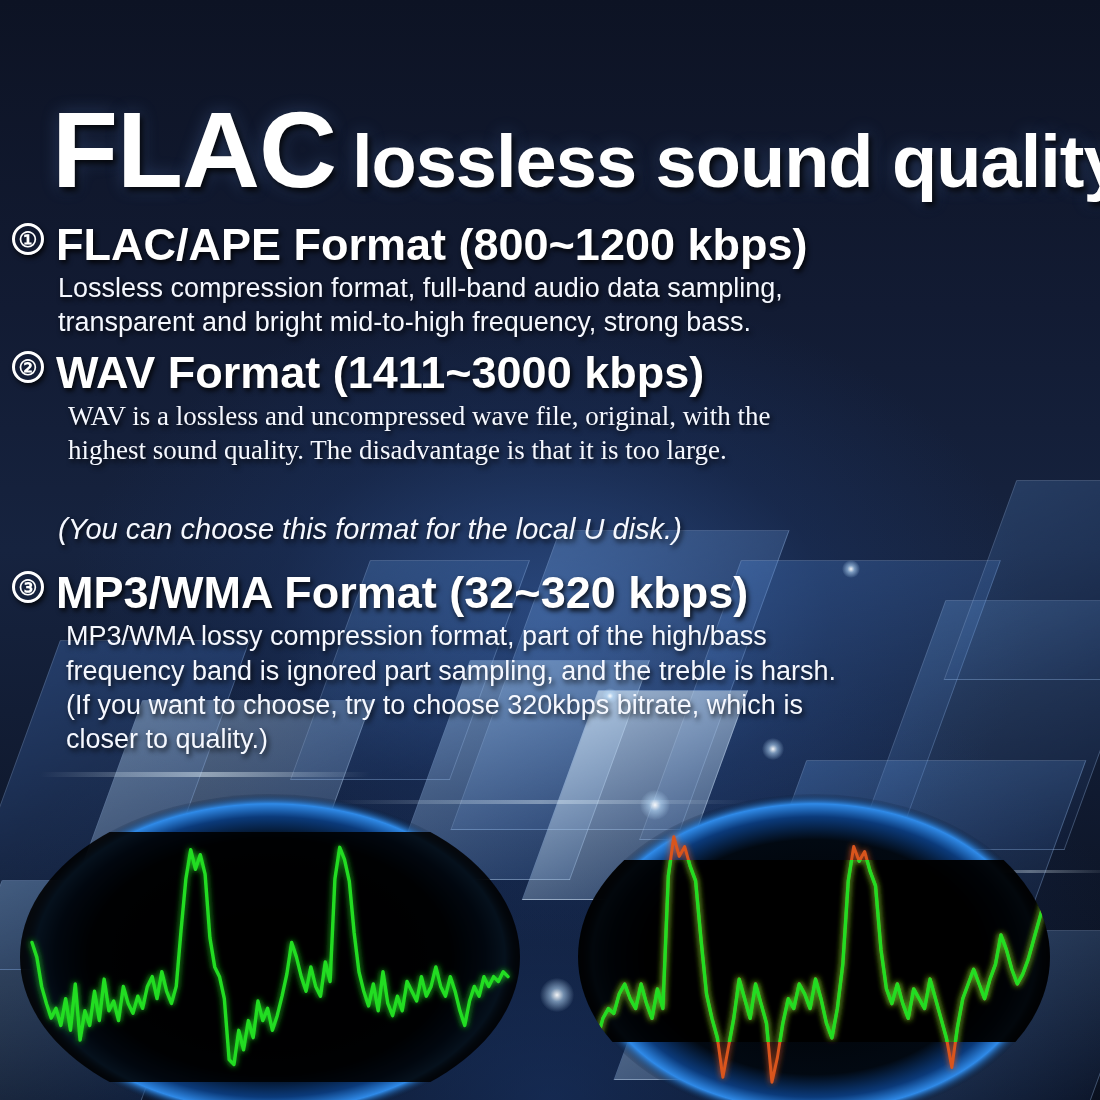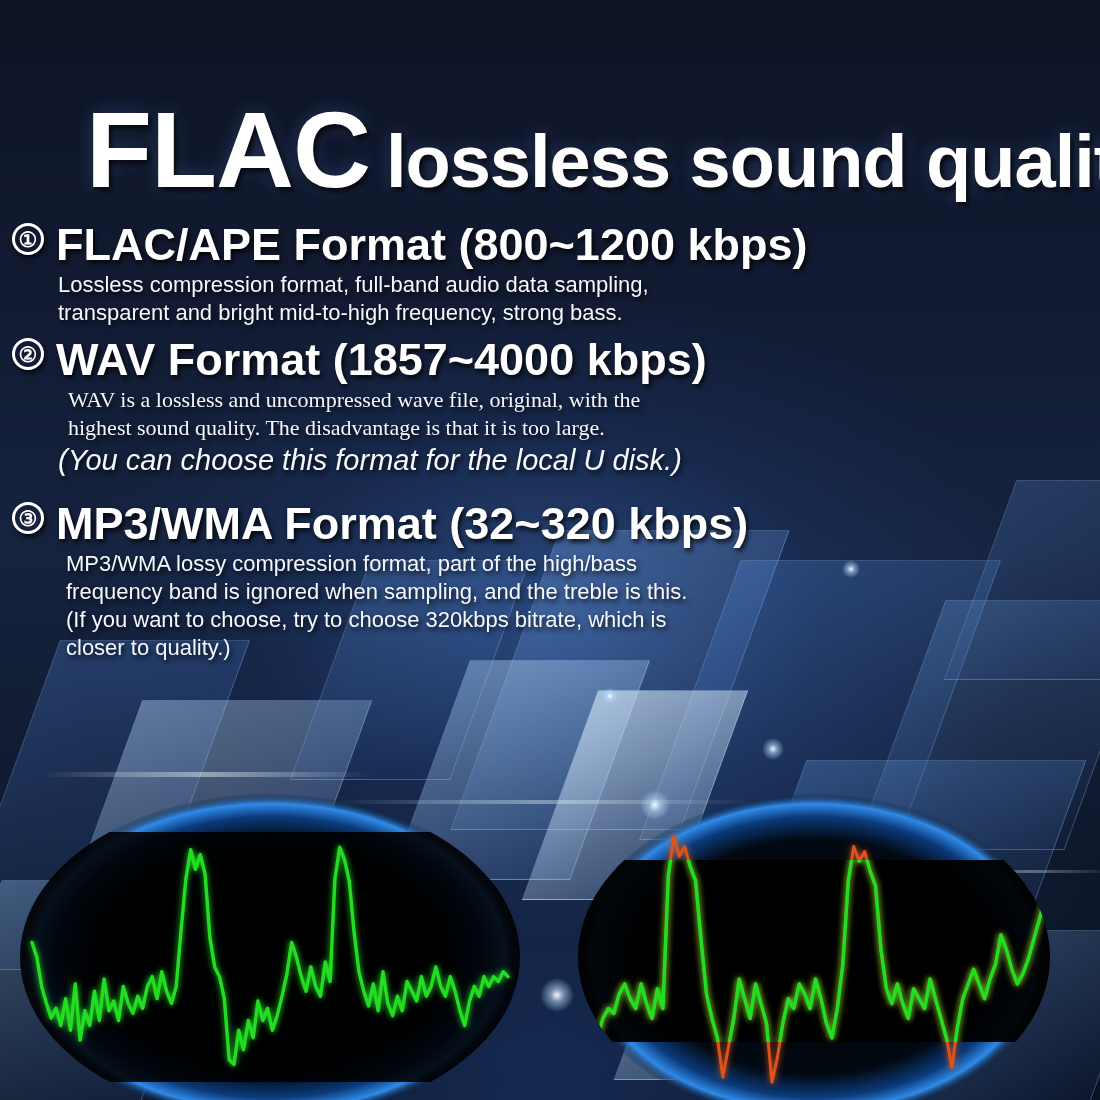--- a/index.html
+++ b/index.html
@@ -31,21 +31,21 @@
     background:linear-gradient(90deg, rgba(255,255,255,0.0), rgba(235,248,255,0.85), rgba(255,255,255,0.0));
   }
 
   
   .title-row{
     position:absolute; left:52px; top:96px; white-space:nowrap;
     text-shadow: 3px 4px 6px rgba(0,0,0,0.85), 0 0 18px rgba(120,170,255,0.25);
   }
   .title-main{
     font-size:108px; font-weight:bold; color:#ffffff;
-    letter-spacing:-1px; line-height:1;margin-left:34px;
+    letter-spacing:-1px; line-height:1;
   }
   .title-sub{
     font-size:74px; font-weight:bold; color:#ffffff;
     letter-spacing:-1px; line-height:1; margin-left:16px;
   }
 
   
   .items{ position:absolute; left:0; top:218px; width:1100px; }
   .item{ position:relative; }
   .item-head{
@@ -60,25 +60,25 @@
     text-shadow:none; margin-top:5px;
     box-shadow:2px 3px 5px rgba(0,0,0,0.75);
   }
   .head-text{
     font-size:45px; font-weight:bold; color:#ffffff;
     text-shadow:2px 3px 5px rgba(0,0,0,0.85);
     line-height:1.18;
   }
   .body-lines{ padding-left:58px; }
   .bline{
-    font-size:22px; color:#f5f8ff; line-height:1.27;
+    font-size:27px; color:#f5f8ff; line-height:1.27;
     text-shadow:2px 3px 5px rgba(0,0,0,0.8);
     white-space:nowrap;
   }
-  .bline.ital{ font-style:italic; font-size:29px; }
+  .bline.ital{ font-style:italic; font-size:29px;margin-top:44px; }
   .bline.ind{ padding-left:10px;font-family:Liberation Serif, serif; }
 
   .item1{ margin-bottom:6px; }
   .item2{ margin-bottom:18px; }
   .item3 .body-lines{ padding-left:66px; }
 
   
   .scope{ position:absolute; }
   .scope svg{ display:block; }
 </style>
@@ -127,37 +127,37 @@
       </div>
       <div class="body-lines">
         <div class="bline">Lossless compression format, full-band audio data sampling,</div>
         <div class="bline">transparent and bright mid-to-high frequency, strong bass.</div>
       </div>
     </div>
 
     <div class="item item2">
       <div class="item-head">
         <div class="num">②</div>
-        <div class="head-text">WAV Format (1857~4000 kbps)</div>
+        <div class="head-text">WAV Format (1411~3000 kbps)</div>
       </div>
       <div class="body-lines">
         <div class="bline ind">WAV is a lossless and uncompressed wave file, original, with the</div>
         <div class="bline ind">highest sound quality. The disadvantage is that it is too large.</div>
         <div class="bline ital" style="padding-left:0px;">(You can choose this format for the local U disk.)</div>
       </div>
     </div>
 
     <div class="item item3">
       <div class="item-head">
         <div class="num">③</div>
         <div class="head-text">MP3/WMA Format (32~320 kbps)</div>
       </div>
       <div class="body-lines">
         <div class="bline">MP3/WMA lossy compression format, part of the high/bass</div>
-        <div class="bline">frequency band is ignored when sampling, and the treble is this.</div>
+        <div class="bline">frequency band is ignored part sampling, and the treble is harsh.</div>
         <div class="bline">(If you want to choose, try to choose 320kbps bitrate, which is</div>
         <div class="bline">closer to quality.)</div>
       </div>
     </div>
 
   </div>
 
   <div class="scope" style="left:14px; top:792px; width:512px; height:330px;">
     <svg width="512" height="330" viewBox="0 0 512 330">
       <defs>

